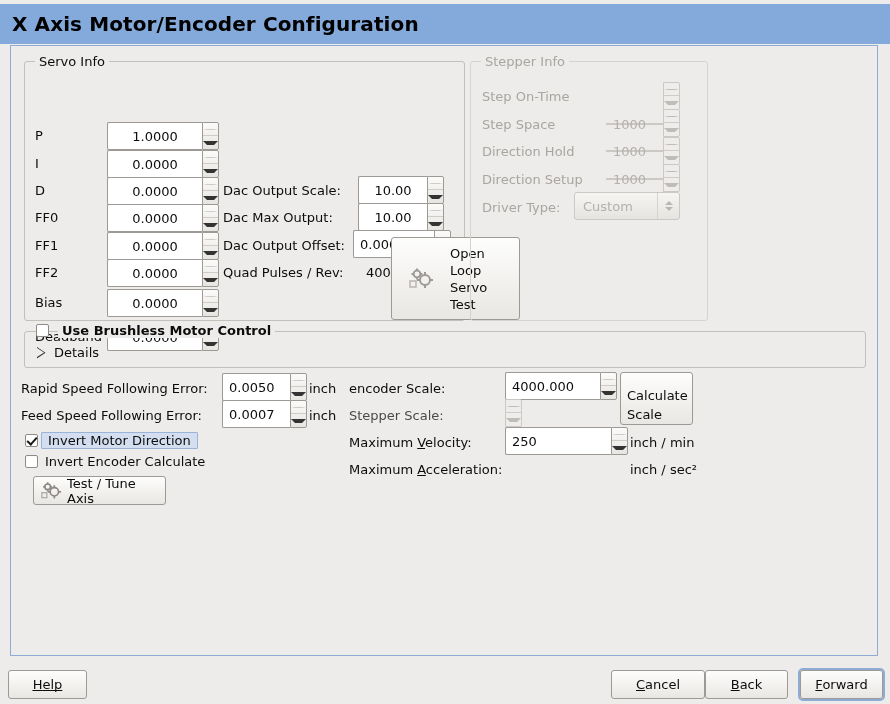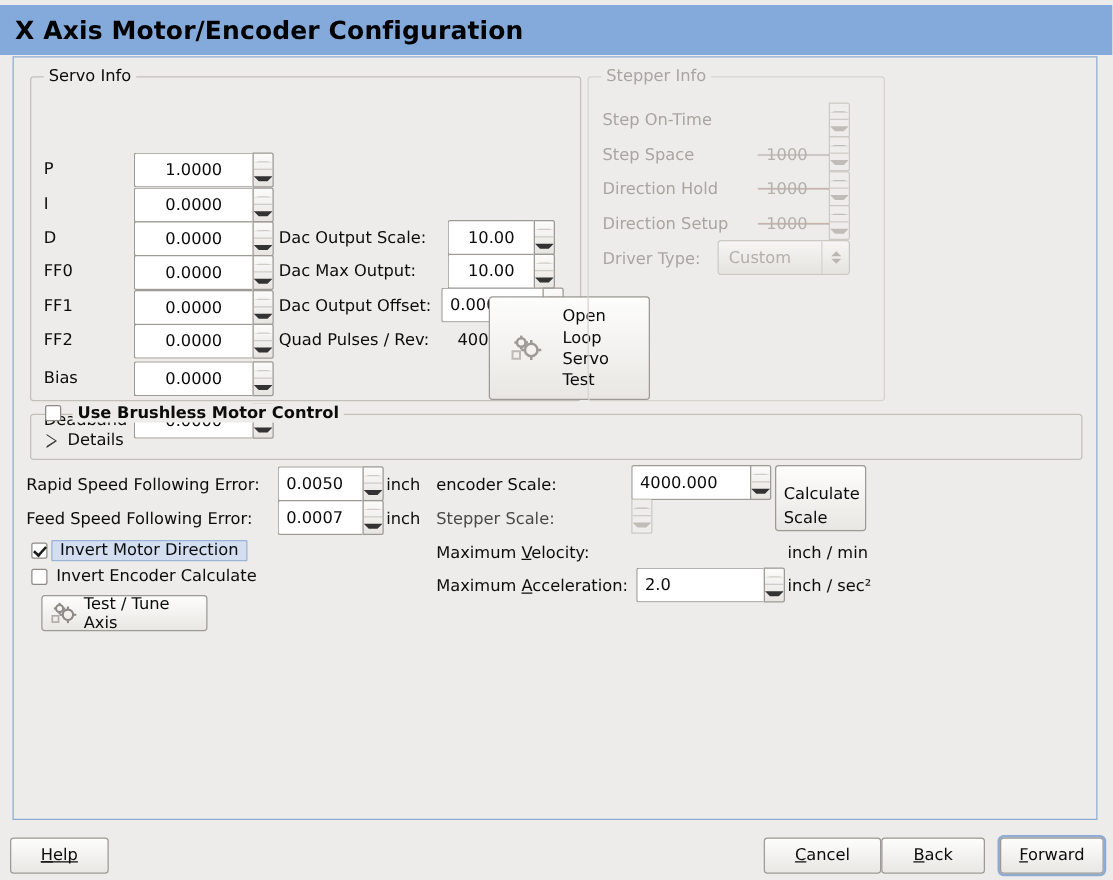--- a/index.html
+++ b/index.html
@@ -593,35 +593,35 @@
     </div>
 
     <div class="btn" style="left:609px; top:326px; width:73px; height:53px; flex-direction:column; align-items:flex-start; justify-content:flex-end; padding-left:6px; line-height:19px;">
       <span>Calculate</span>
       <span>Scale</span>
     </div>
 
     <div class="lbl" style="left:338px; top:389px;">
       <span>Maximum <u>V</u>elocity:</span>
     </div>
+    <div class="spin l" style="left:494px; top:381px; width:123px;">
+      <div class="field">250</div>
+      <div class="btns">
+        <div class="up">
+            <span class="arrow up"></span>
+          </div>
+        <div class="dn">
+            <span class="arrow dn"></span>
+          </div>
+      </div>
+    </div>
     <div class="lbl" style="left:619px; top:389px;">inch / min</div>
 
     <div class="lbl" style="left:338px; top:416px;">
       <span>Maximum <u>A</u>cceleration:</span>
-    </div>
-    <div class="spin l" style="left:498px; top:408px; width:119px;">
-      <div class="field">2.0</div>
-      <div class="btns">
-        <div class="up">
-            <span class="arrow up"></span>
-          </div>
-        <div class="dn">
-            <span class="arrow dn"></span>
-          </div>
-      </div>
     </div>
     <div class="lbl" style="left:619px; top:416px;">inch / sec²</div>
 
   </div>
 
   <div class="footer">
     <div class="btn" style="left:8px; top:10px; width:79px; height:29px;">
       <span style="text-decoration:underline; text-decoration-skip-ink:none;"><u>H</u>elp</span>
     </div>
     <div class="btn" style="left:611px; top:10px; width:94px; height:29px;">

